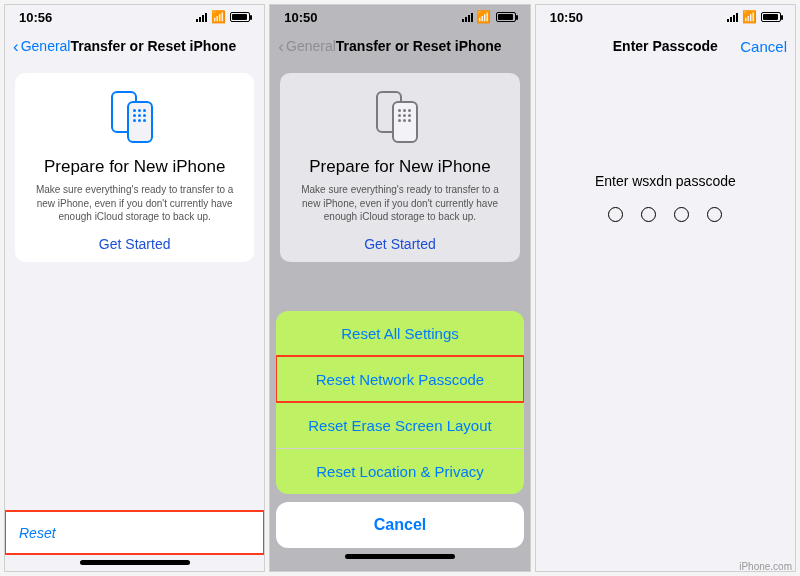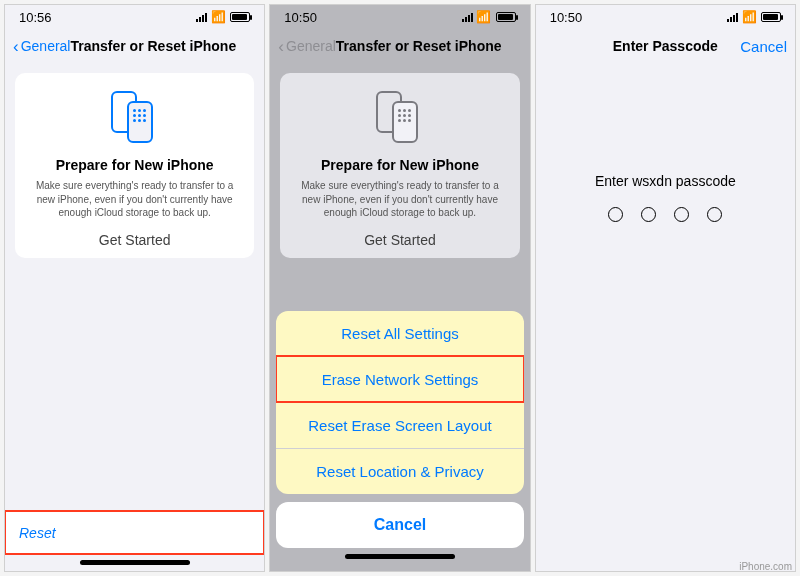--- a/index.html
+++ b/index.html
@@ -32,21 +32,21 @@
     overflow: hidden;
   }
   .phone.dimmed { background: #b8b8bd; }
   .status-bar {
     height: 24px;
     display: flex;
     align-items: center;
     justify-content: space-between;
     padding: 0 14px;
     font-size: 13px;
-    font-weight: 400;
+    font-weight: 700;
   }
   .status-right { display:flex; gap:4px; align-items:center; }
   .nav-bar {
     height: 34px;
     display: flex;
     align-items: center;
     padding: 0 8px;
     font-size: 14px;
     position: relative;
   }
@@ -72,23 +72,23 @@
     font-size: 15px;
   }
   .card {
     background: #fff;
     border-radius: 10px;
     margin: 10px;
     padding: 14px 12px 10px 12px;
     text-align: center;
   }
   .card.dim { background:#e5e5ea; }
-  .card-title { font-weight:700; font-size:14px; margin:8px 0 6px 0; }
+  .card-title { font-weight:400; font-size:17px; margin:8px 0 6px 0; }
   .card-sub { font-size:10px; color:#555; line-height:1.35; padding: 0 4px; }
-  .card-link { color:#404040; font-size:14px; margin-top:12px; display:block; }
+  .card-link { color:#1d4ed8; font-size:14px; margin-top:12px; display:block; }
   .icon-two-phones {
     display:inline-block;
     position:relative;
     width:48px; height:54px;
     margin-top:4px;
   }
   .icon-two-phones .ph {
     position:absolute;
     border:2px solid #007aff;
     border-radius:6px;
@@ -127,21 +127,21 @@
     border-radius:3px;
     margin:6px auto 6px auto;
   }
 
   
   .sheet-backdrop {
     position:absolute; left:0;right:0;bottom:0;
     padding:6px;
   }
   .sheet-group {
-    background:#fef9c3;
+    background:#bef264;
     border-radius:12px;
     overflow:hidden;
   }
   .sheet-item {
     padding:14px 8px;
     text-align:center;
     color:#007aff;
     font-size:15px;
     border-top:1px solid #cfcfd4;
   }
@@ -294,21 +294,21 @@
           </div>
       </div>
       <div class="card-title">Prepare for New iPhone</div>
       <div class="card-sub">Make sure everything's ready to transfer to a new iPhone, even if you don't currently have enough iCloud storage to back up.</div>
       <span class="card-link">Get Started</span>
     </div>
 
     <div class="sheet-backdrop">
       <div class="sheet-group">
         <div class="sheet-item">Reset All Settings</div>
-        <div class="sheet-item highlight-red">Erase Network Settings</div>
+        <div class="sheet-item highlight-red">Reset Network Passcode</div>
         <div class="sheet-item">Reset Erase Screen Layout</div>
         <div class="sheet-item">Reset Location &amp; Privacy</div>
       </div>
       <div class="sheet-cancel">Cancel</div>
       <div class="home-indicator"></div>
     </div>
   </div>
 
   <div class="phone">
     <div class="status-bar">

